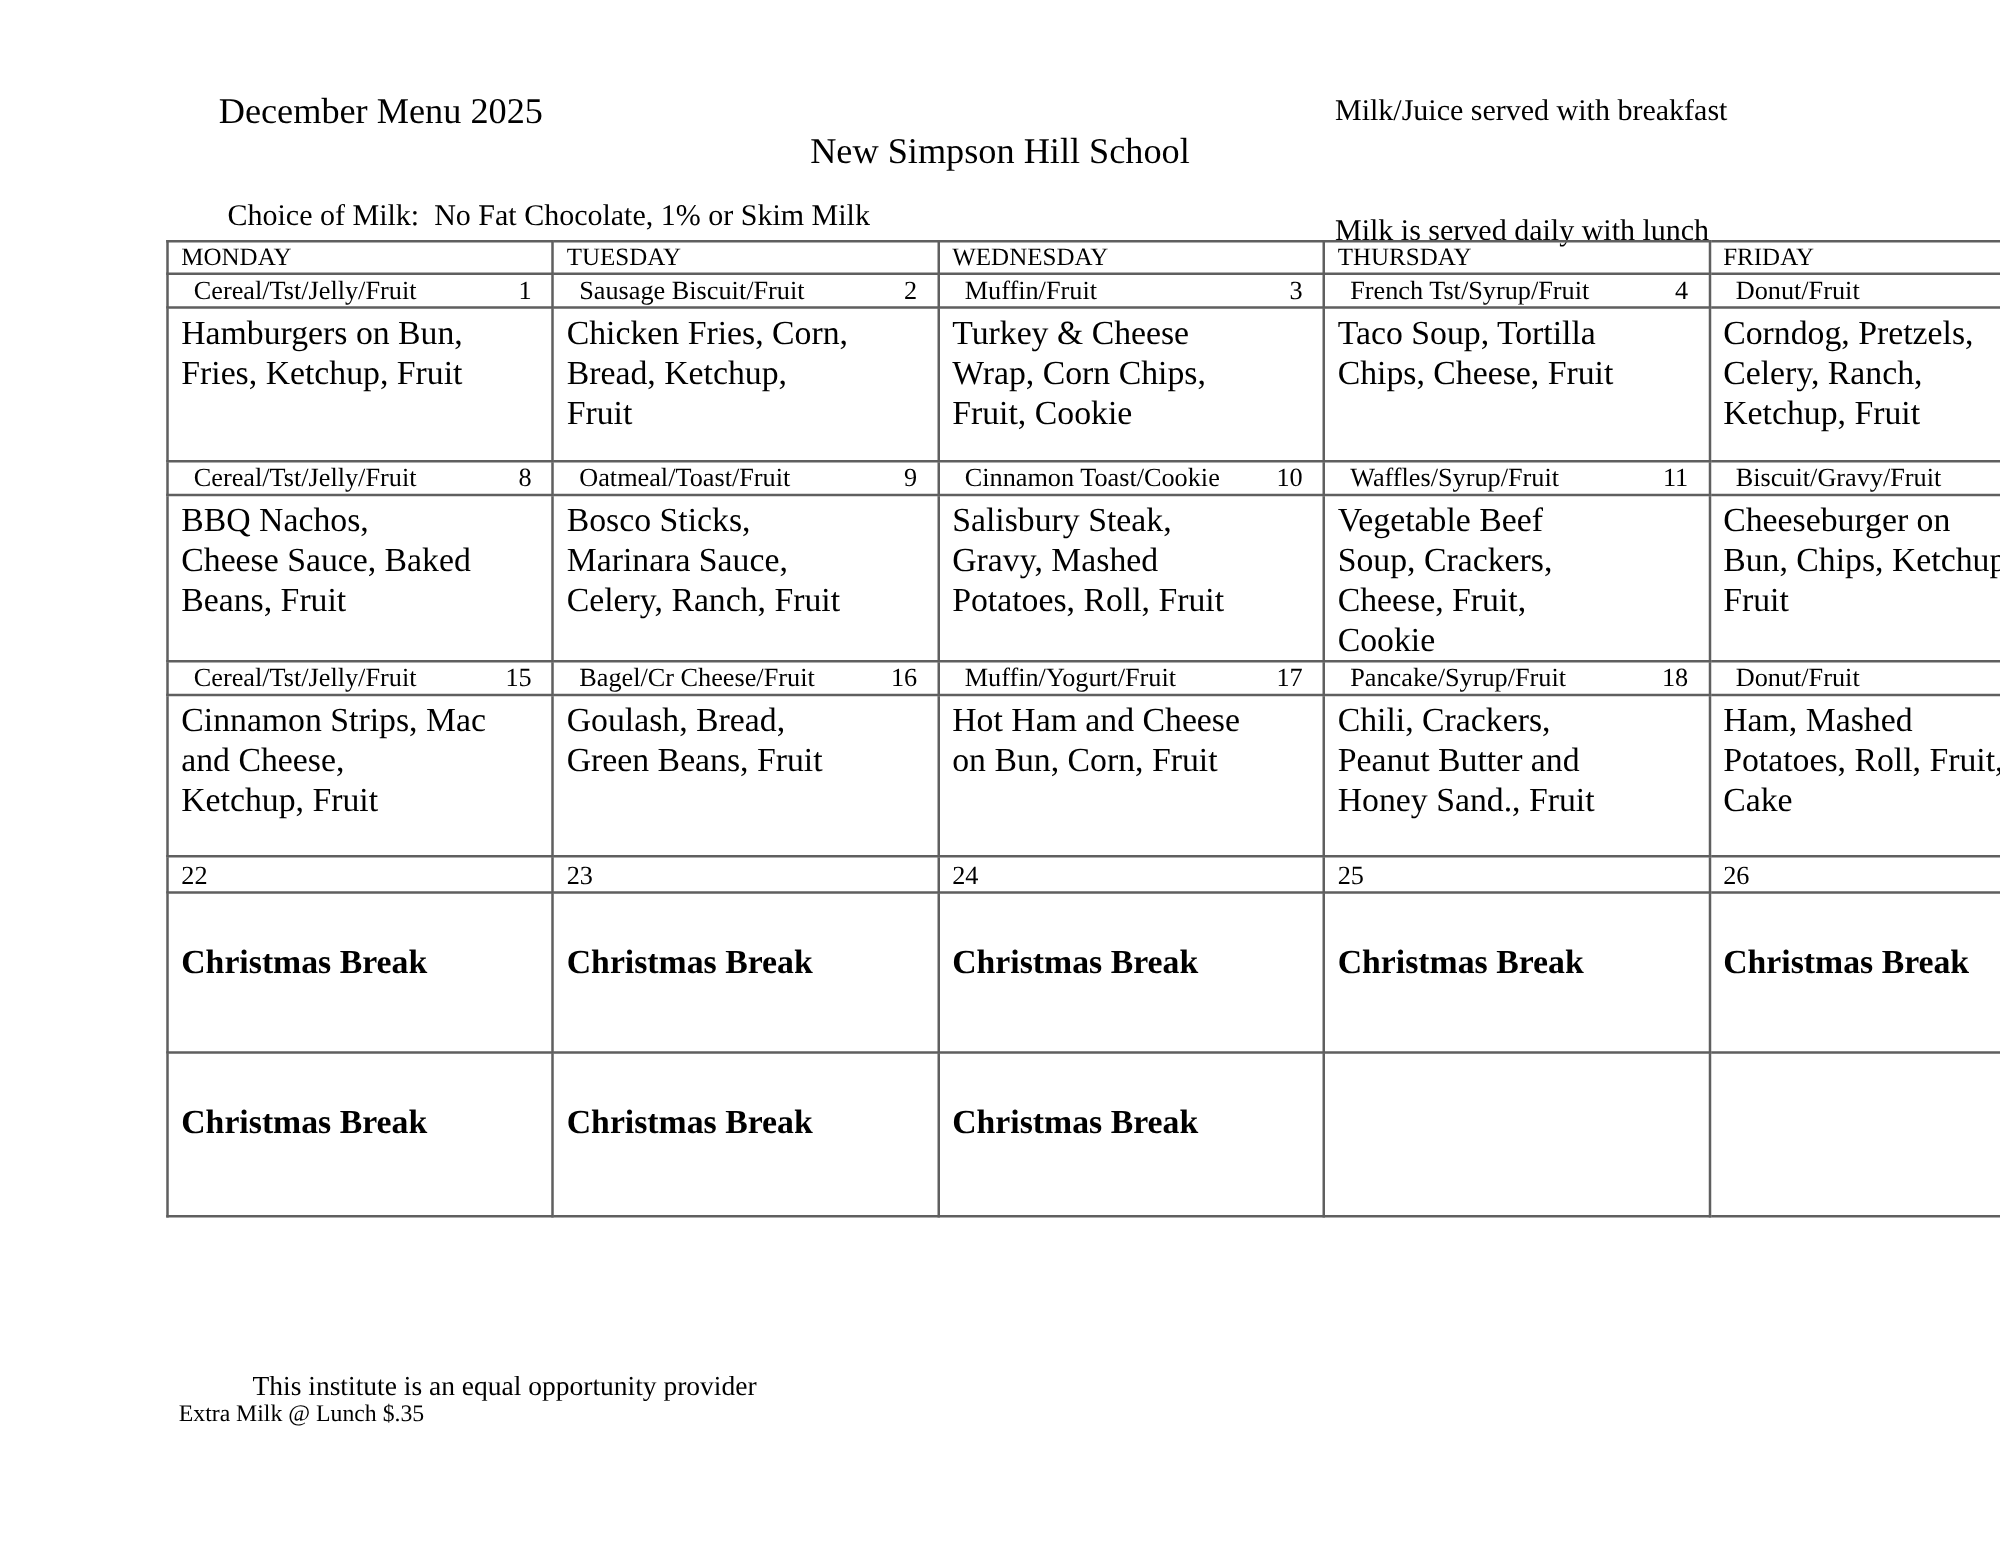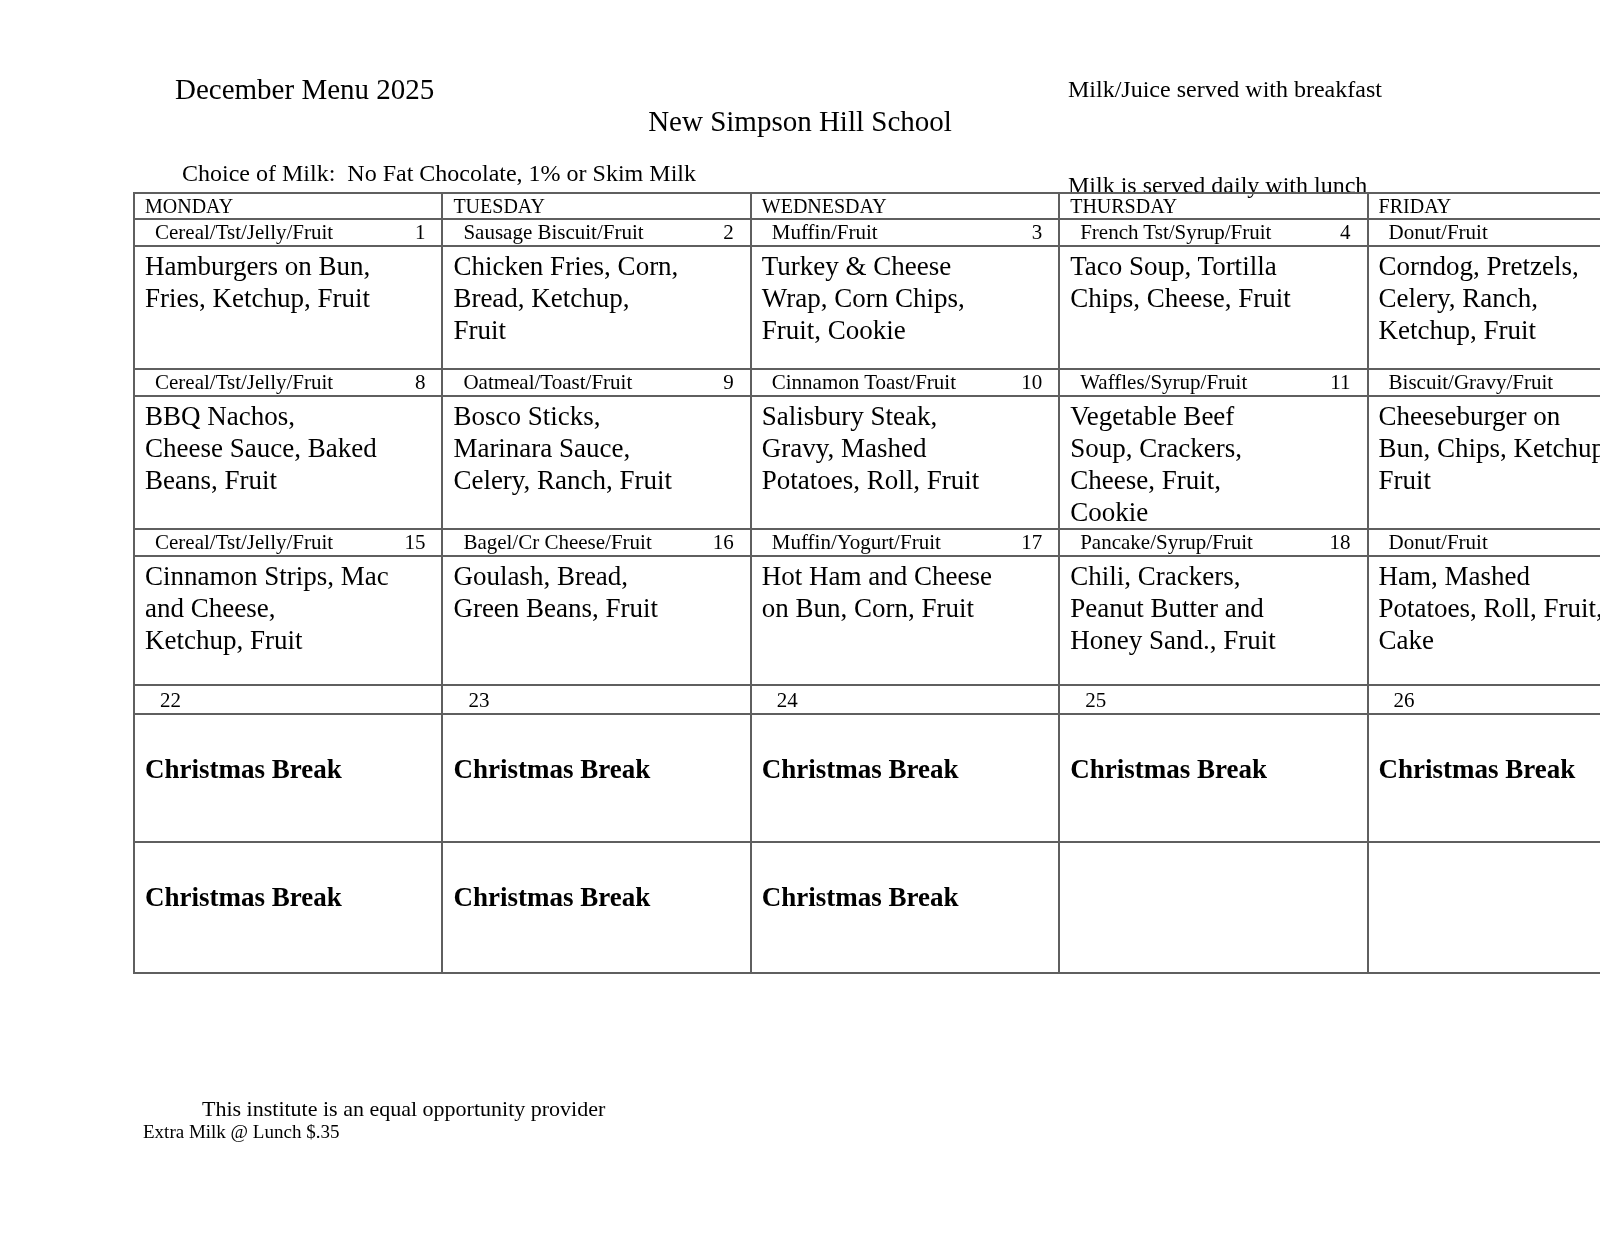--- a/index.html
+++ b/index.html
@@ -20,21 +20,21 @@
   .cal-wrap { left: 133px; top: 192px; width: 1544px; font-family: Liberation Serif, serif; }
   table { width: 100%; border-collapse: collapse; table-layout: fixed; }
   td { border: 2px solid #5f5f5f; vertical-align: top; overflow: hidden; }
 
   tr.hdr-row td { font-size: 20px; padding: 1px 4px 0 10px; }
   .bk-cell { height: 100%; display: flex; justify-content: space-between;
              align-items: center; padding: 0 16px 0 20px; font-size: 21px; }
   .bk-cell .bk-num { padding-left: 6px; }
   td.lunch-cell { font-size: 27px; line-height: 32px; padding: 3px 6px 0 10px;
                   white-space: pre-line; margin-top: 16px; }
-  td.date-cell { font-size: 21px; padding: 2px 4px 0 25px; }
+  td.date-cell { font-size: 21px; padding: 2px 4px 0 10px; }
   td.break-cell { font-size: 27px; font-weight: bold; padding: 38px 4px 0 10px;
                   line-height: 32px; }
 
   .footer1 { left: 157px; top: 1097px; font-size: 22px; line-height: 23px; margin-left: 45px; }
   .footer2 { left: 143px; top: 1120px; font-size: 19px; line-height: 23px; }
 </style>
 </head>
 <body>
 
 <div class="abs title">December Menu 2025</div>
@@ -110,21 +110,21 @@
             </div>
           </td>
       <td>
             <div class="bk-cell">
               <span>Oatmeal/Toast/Fruit</span>
               <span class="bk-num">9</span>
             </div>
           </td>
       <td>
             <div class="bk-cell">
-              <span>Cinnamon Toast/Fruit</span>
+              <span>Cinnamon Toast/Cookie</span>
               <span class="bk-num">10</span>
             </div>
           </td>
       <td>
             <div class="bk-cell">
               <span>Waffles/Syrup/Fruit</span>
               <span class="bk-num">11</span>
             </div>
           </td>
       <td>

